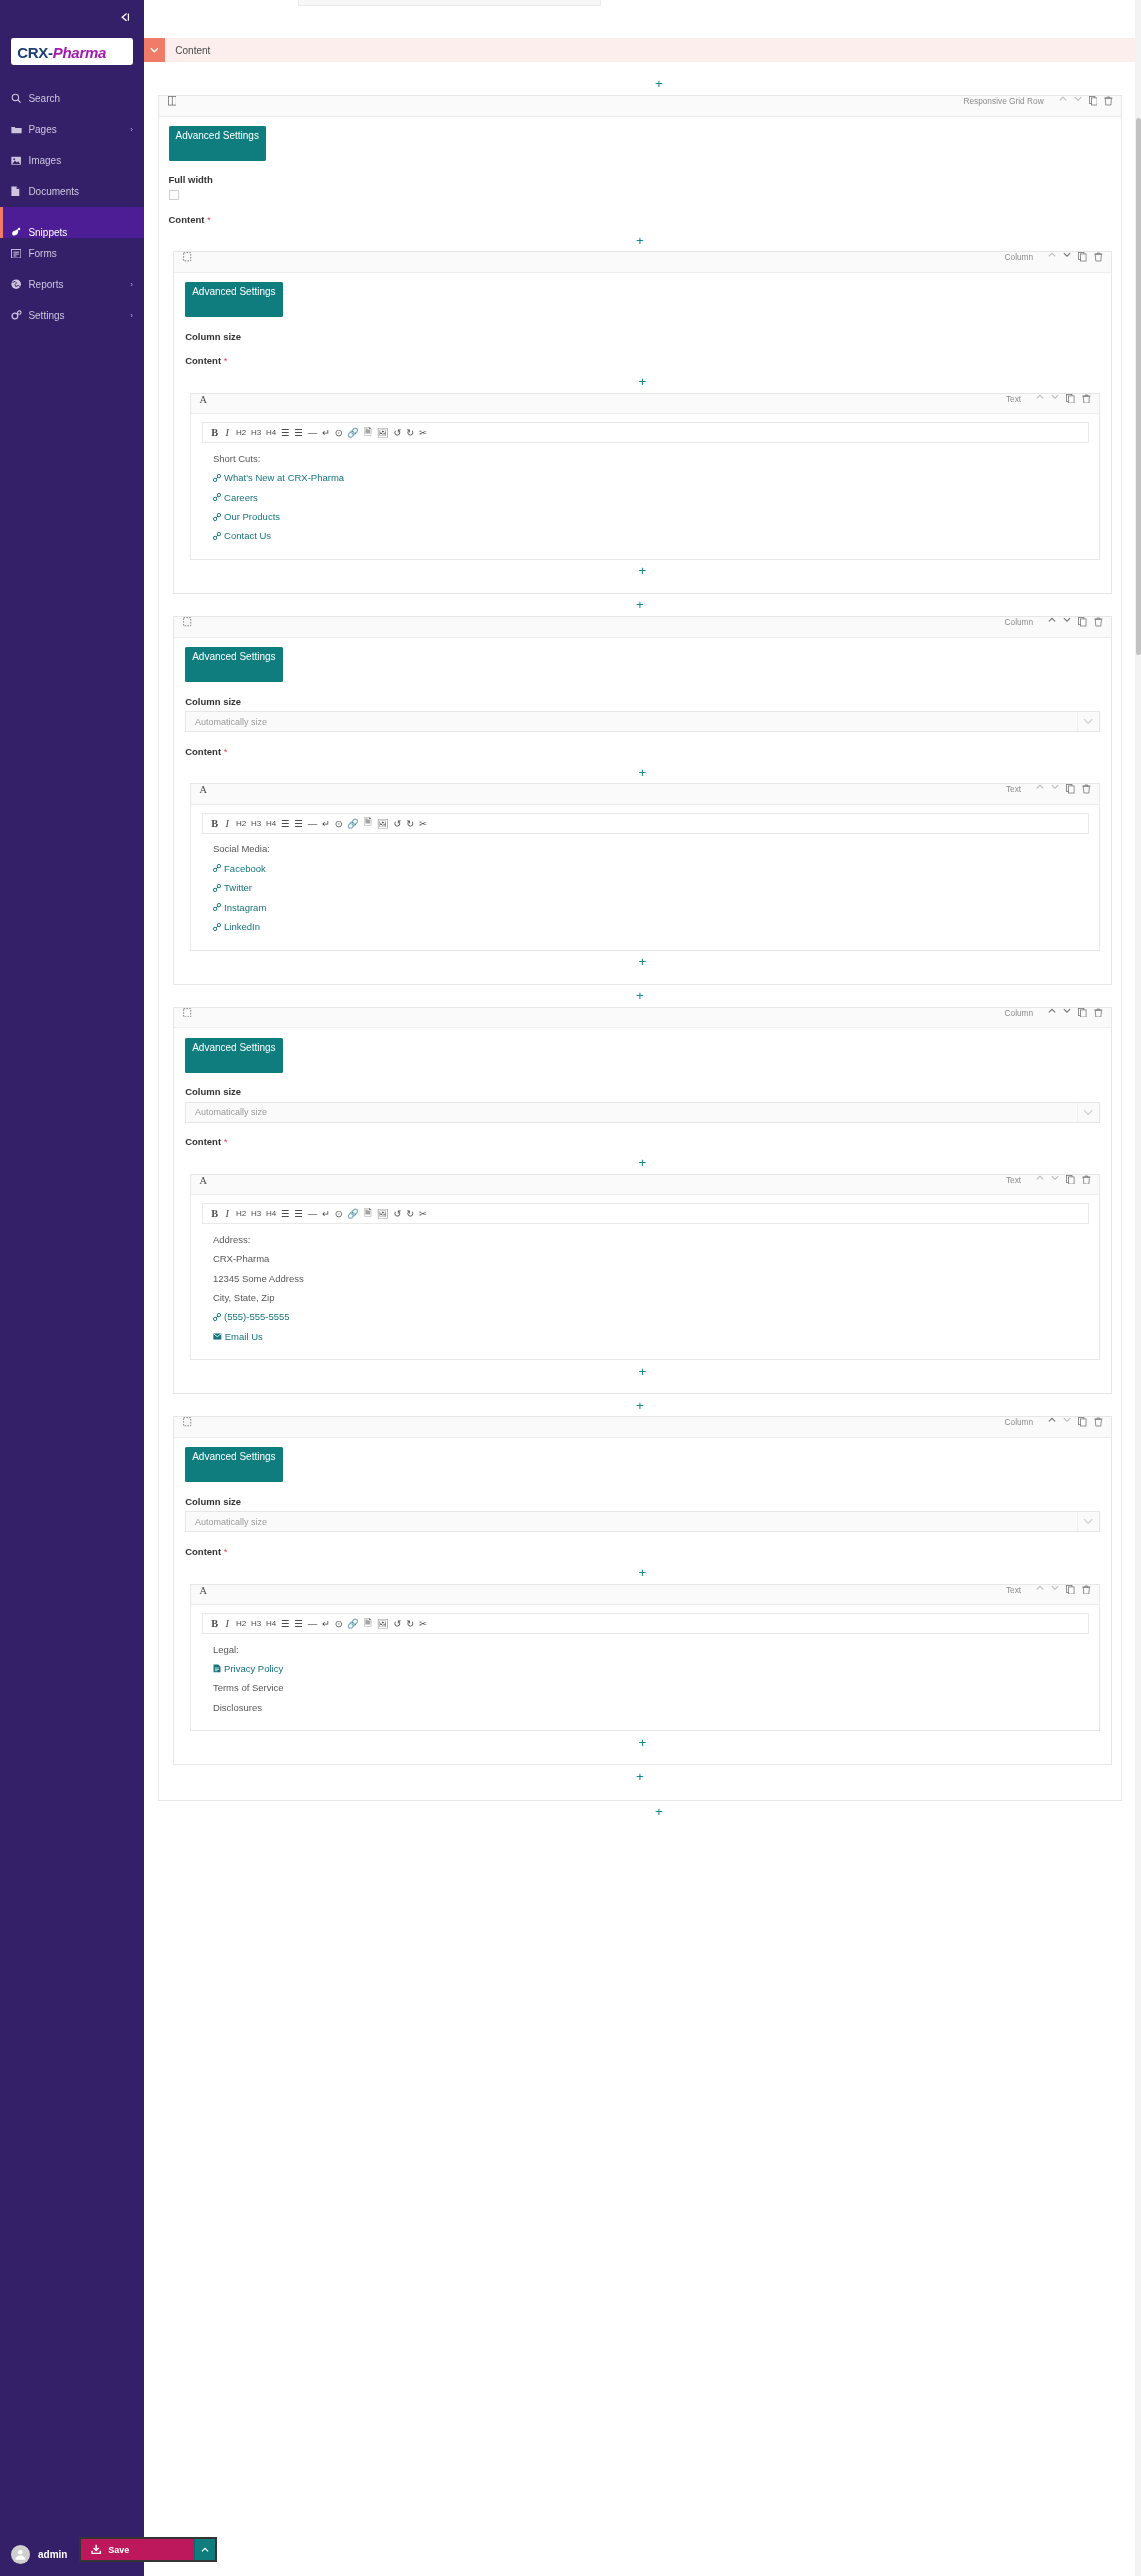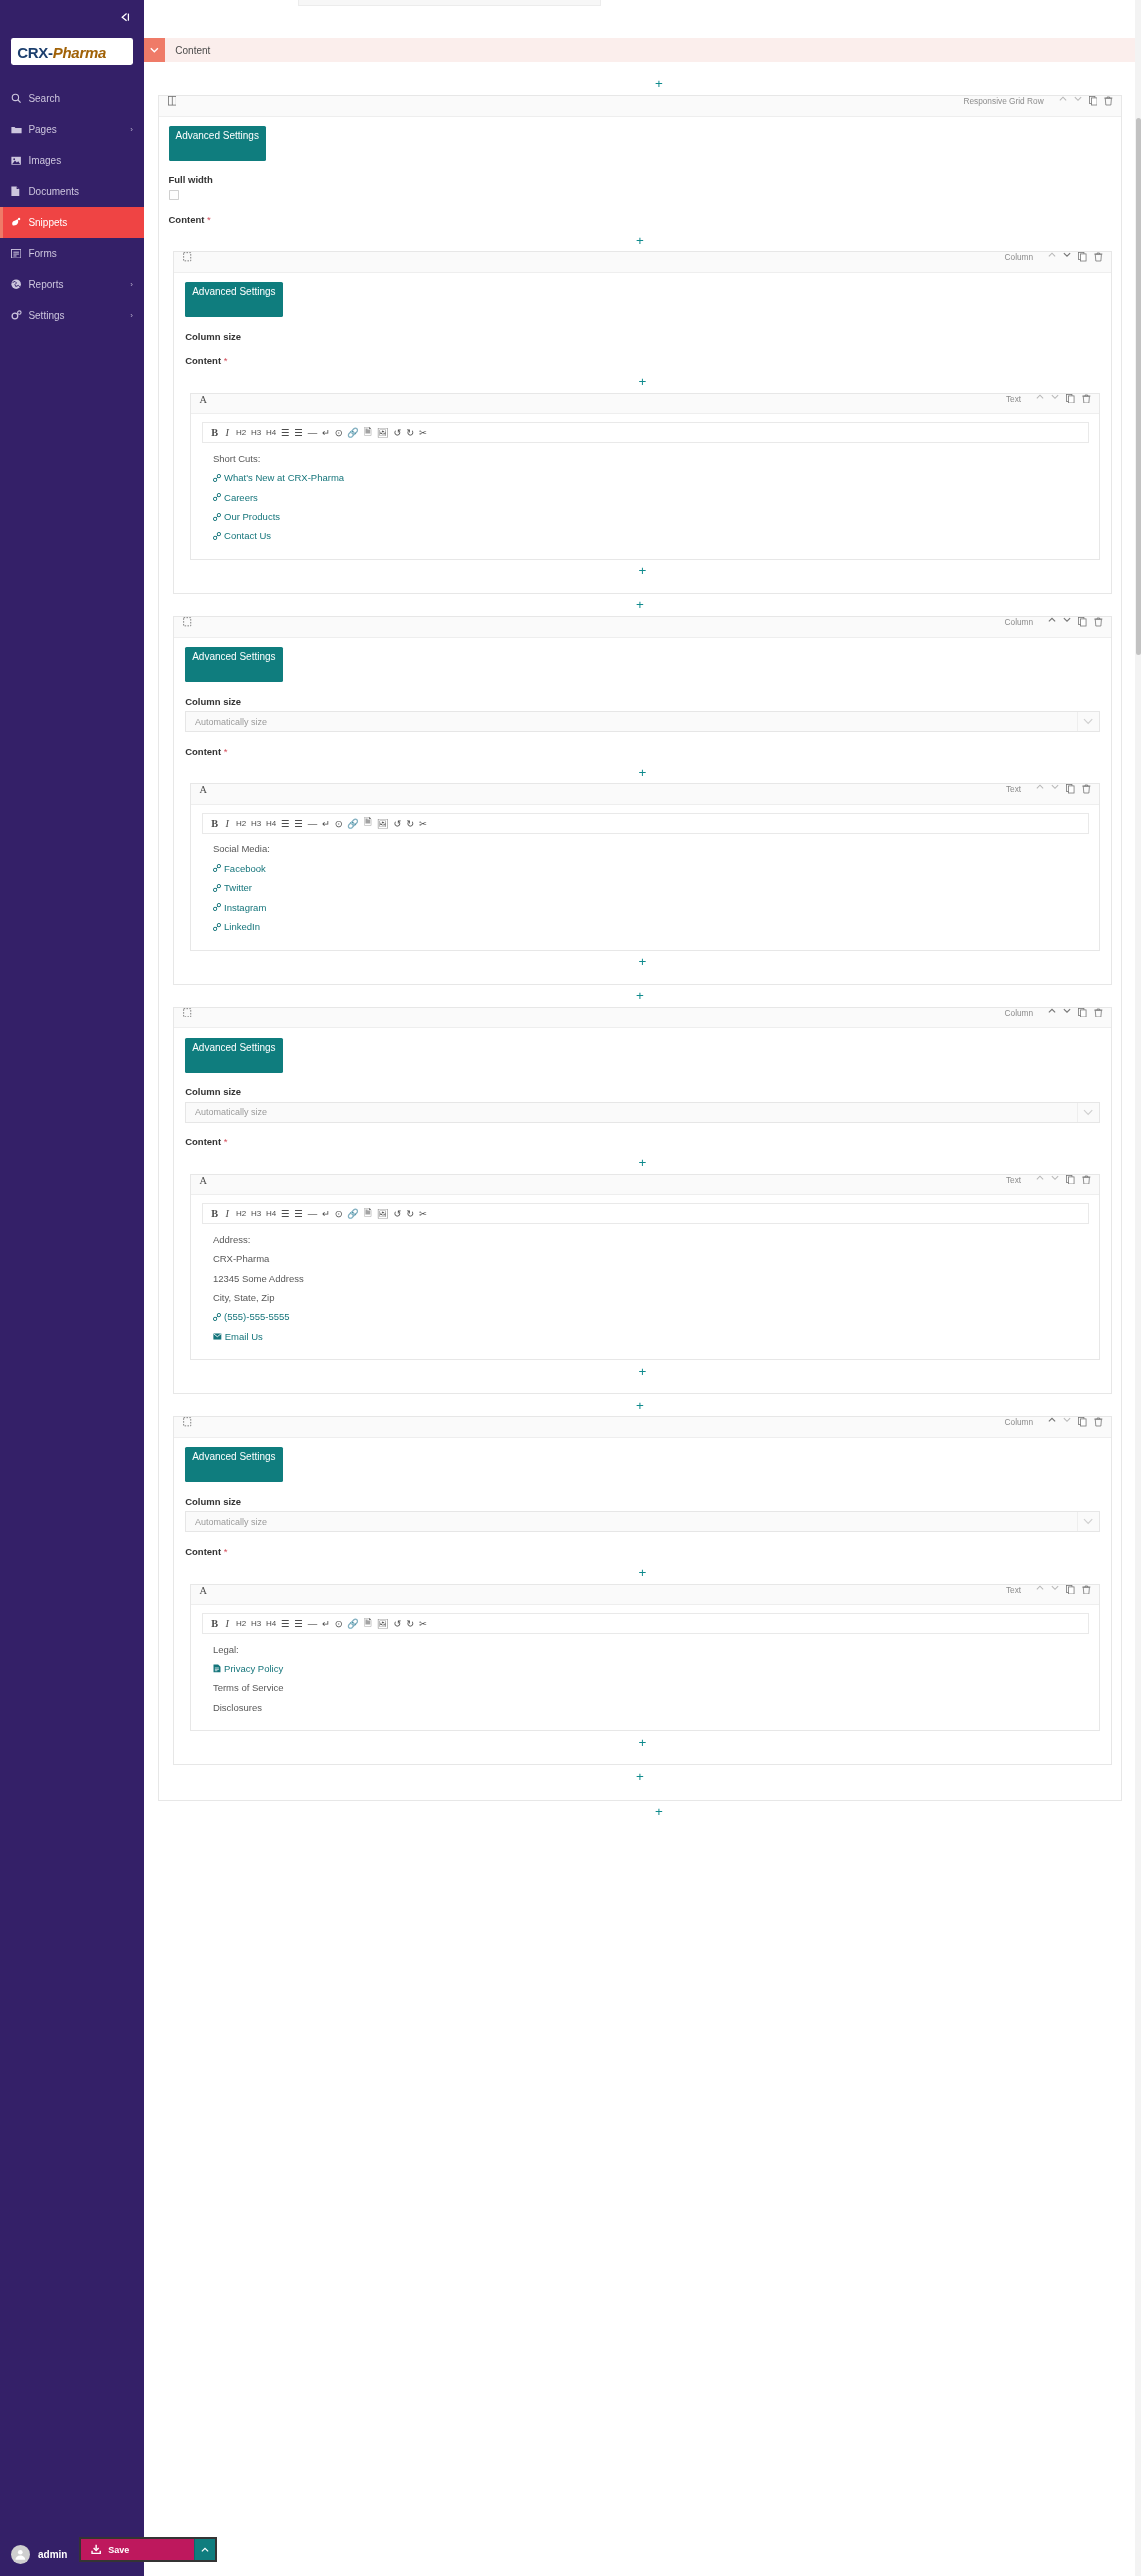--- a/index.html
+++ b/index.html
@@ -24,37 +24,37 @@
     padding-right: 12.6px; color: #ffffff; font-size: 12px; cursor: pointer;
   }
   .sb-logo-wrap { padding: 3.2px 11px 17.4px 11px; }
   .sb-logo {
     background: #ffffff; border-radius: 2.4px;
     padding: 5.5px 4.7px 4.7px 6.3px;
     font-family: "Liberation Sans", sans-serif;
     font-size: 15px; font-weight: 700; color: #1c3f6e;
     letter-spacing: -0.3px; white-space: nowrap;
   }
-  .sb-logo i { font-style: italic; color: #a16207; }
+  .sb-logo i { font-style: italic; color: #a21caf; }
   .sb-nav { display: flex; flex-direction: column; }
   .sb-item {
     display: flex; align-items: center;
     height: 31px; padding: 0 11px;
     color: #cdc6de; font-size: 10px; cursor: pointer;
     position: relative; text-decoration: none;
   }
   .sb-item .ico {
     width: 17.4px; flex: 0 0 17.4px; display: inline-flex;
     align-items: center; justify-content: flex-start;
     color: #cdc6de;
   }
   .sb-item .lbl { flex: 1 1 auto; }
   .sb-item .chev { font-size: 8px; color: #b9b0cf; }
   .sb-item.active {
-    background: #ef4444; color: #ffffff;
+    background: #4c1d95; color: #ffffff; align-items: flex-end;
   }
   .sb-item.active .ico { color: #ffffff; }
   .sb-item.active::before {
     content: ""; position: absolute; left: 0; top: 0; bottom: 0;
     width: 3.2px; background: #ef7b68;
   }
   .sb-spacer { flex: 1 1 auto; }
   .sb-user {
     display: flex; align-items: center; height: 43px;
     padding: 0 11px; color: #ffffff; font-size: 10px; font-weight: 700;

